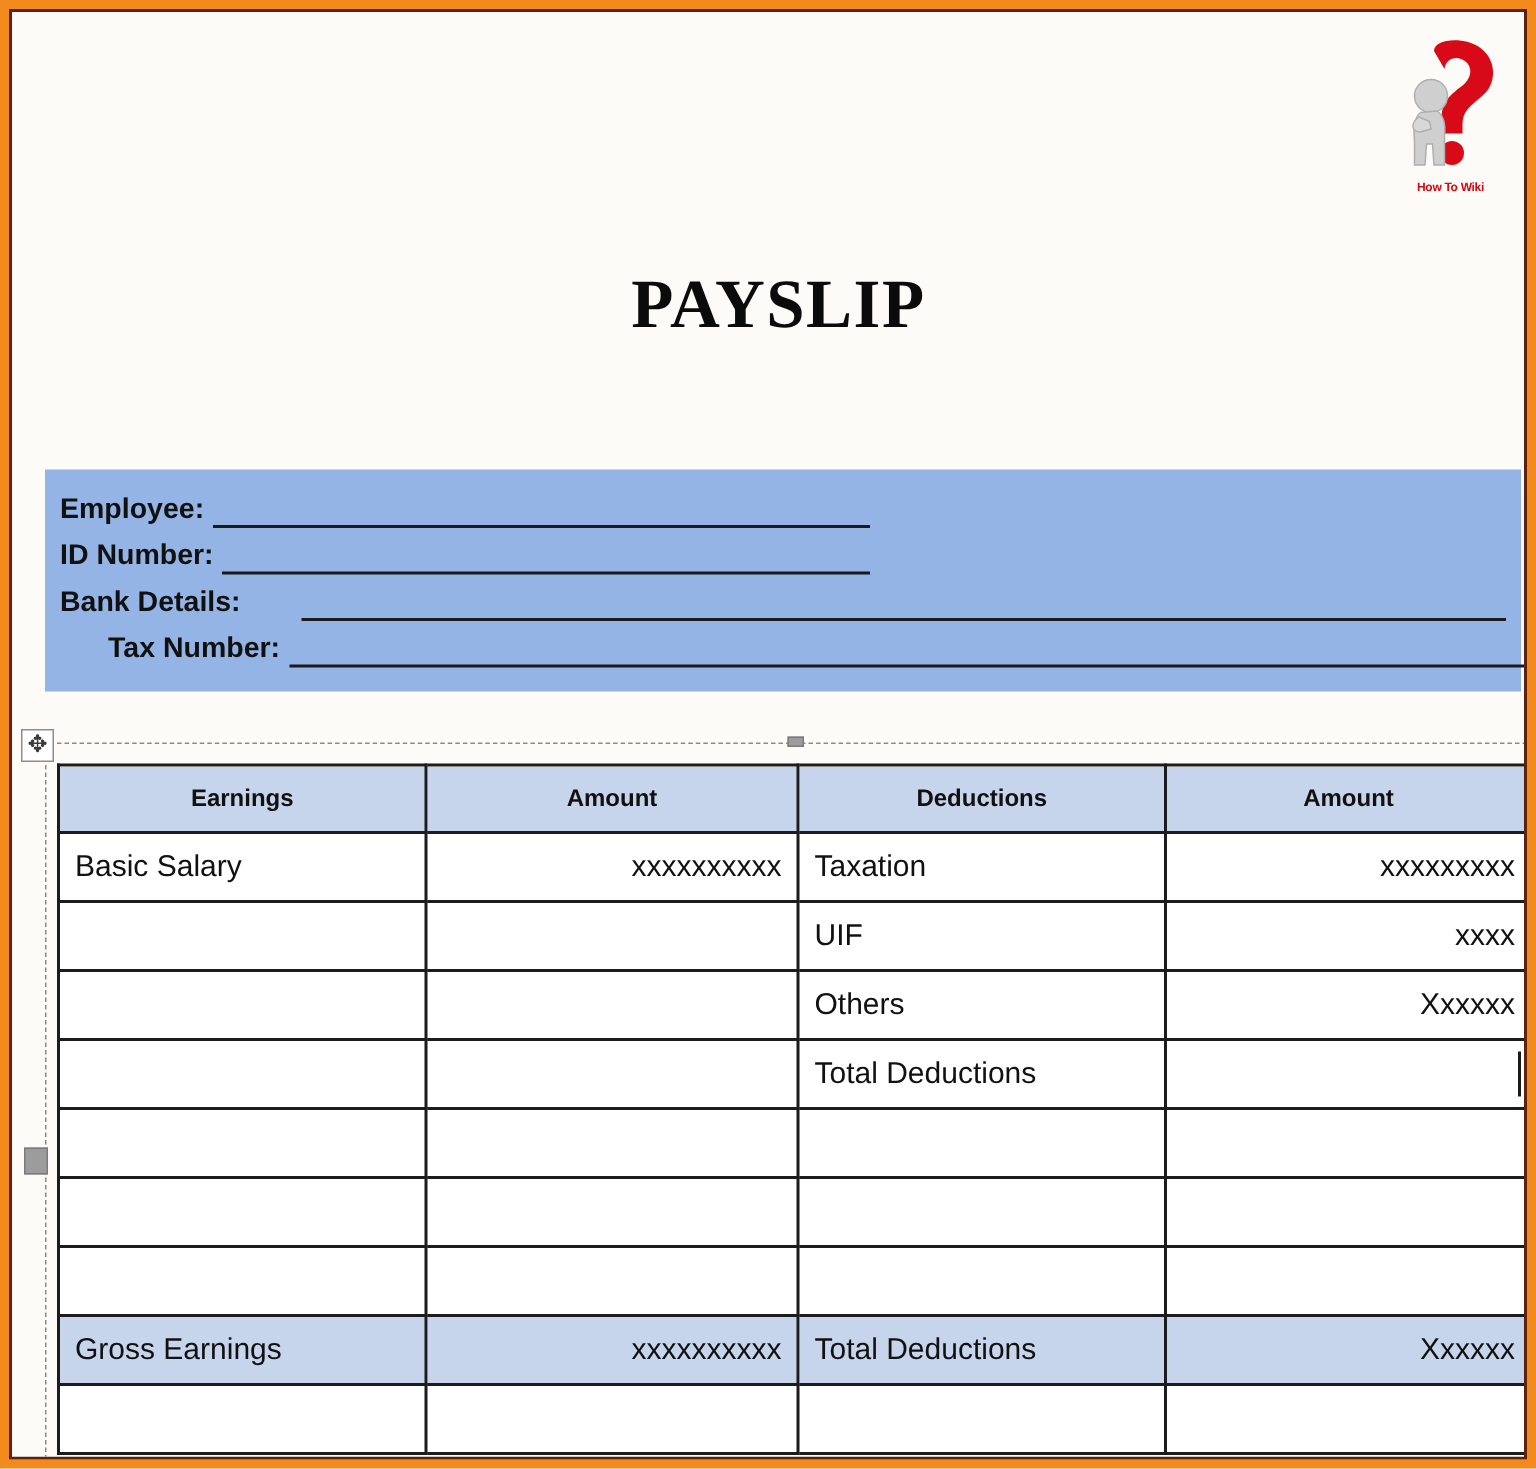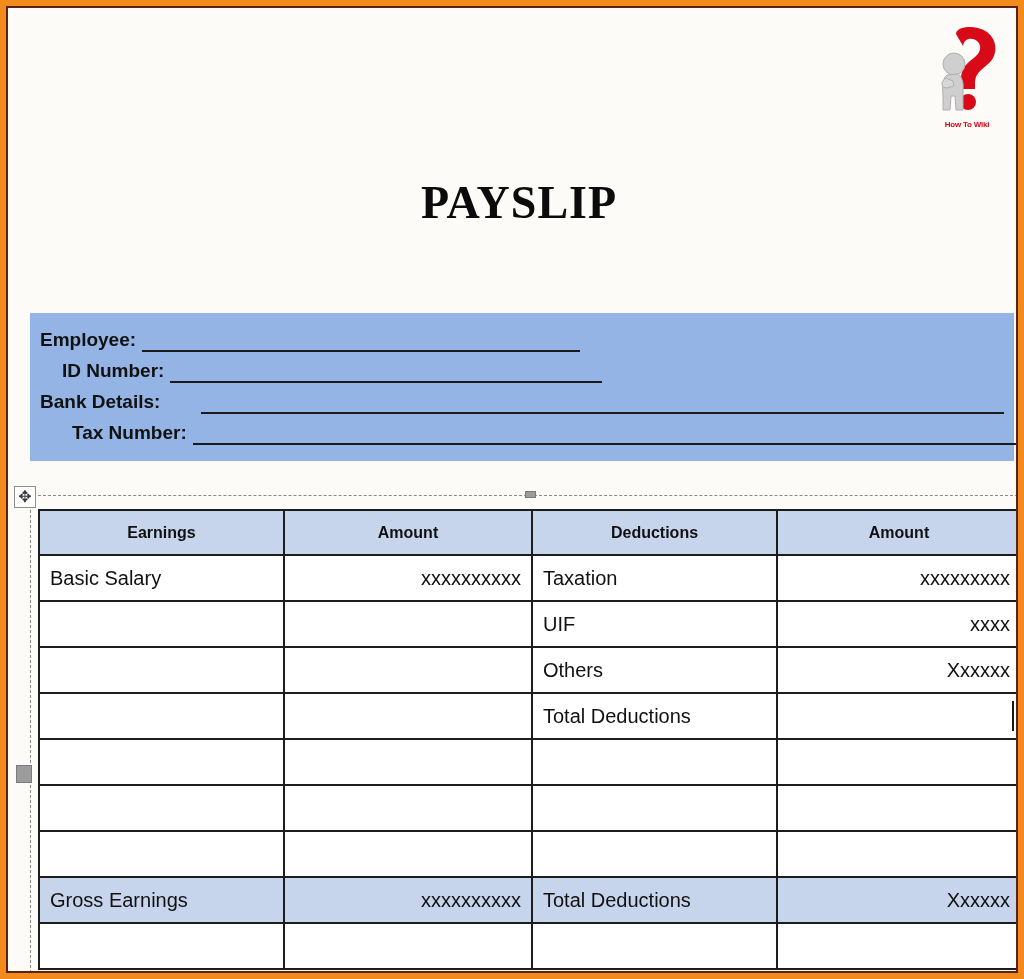--- a/index.html
+++ b/index.html
@@ -128,21 +128,21 @@
     white-space: nowrap;
     line-height: 24px;
   }
   .info-line {
     flex: 1;
     border-bottom: 2px solid #1a1a1a;
     height: 22px;
     margin-left: 6px;
   }
   .info-row.r1 { left: 10px; top: 8px;  width: 540px; }
-  .info-row.r2 { left: 10px; top: 39px; width: 540px; margin-left: 22px; }
+  .info-row.r2 { left: 10px; top: 39px; width: 540px; }
   .info-row.r3 { left: 10px; top: 70px; width: 964px; gap: 35px; }
   .info-row.r4 { left: 10px; top: 101px; width: 964px; margin-left: 32px; }
   .info-row.r5 { left: 556px; top: 8px;  width: 420px; }
   .info-row.r6 { left: 556px; top: 39px; width: 420px; }
 
   
   #table-dash-top {
     position: absolute;
     left: 30px; top: 487px;
     width: 980px;

